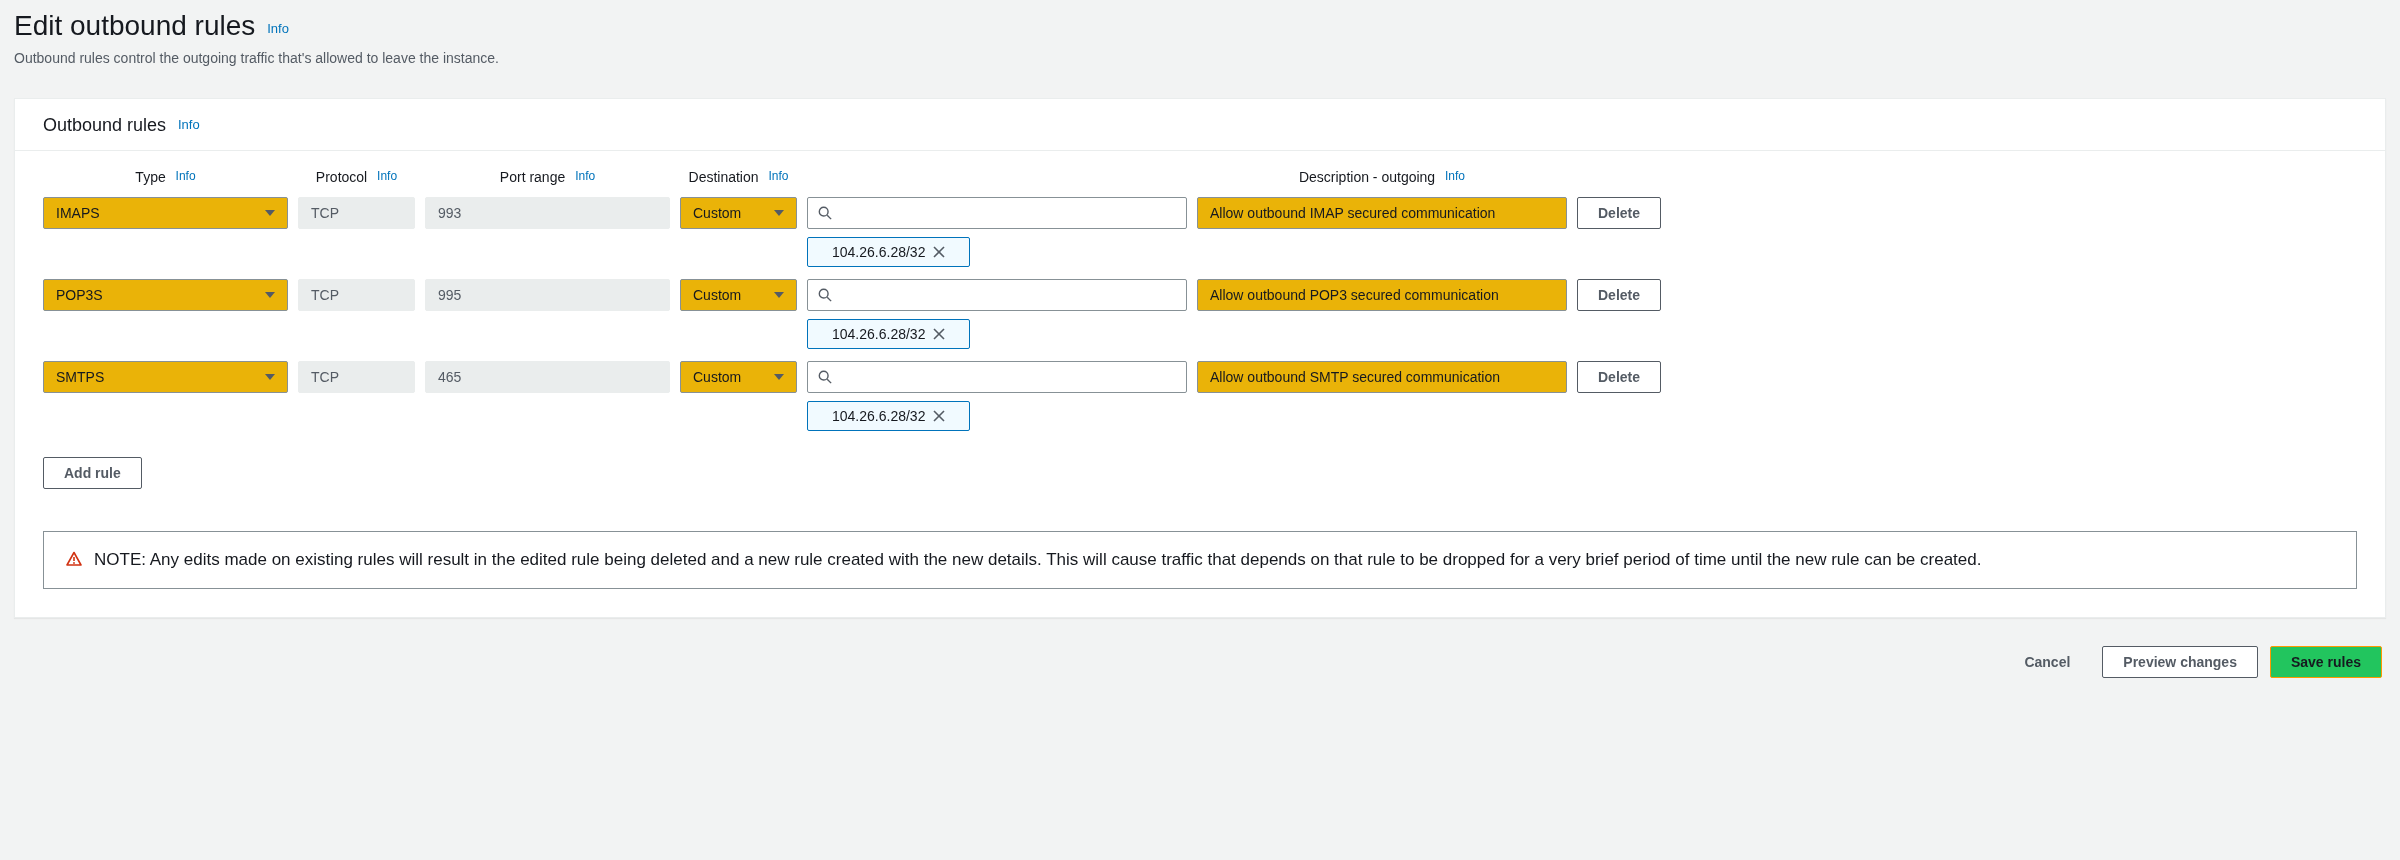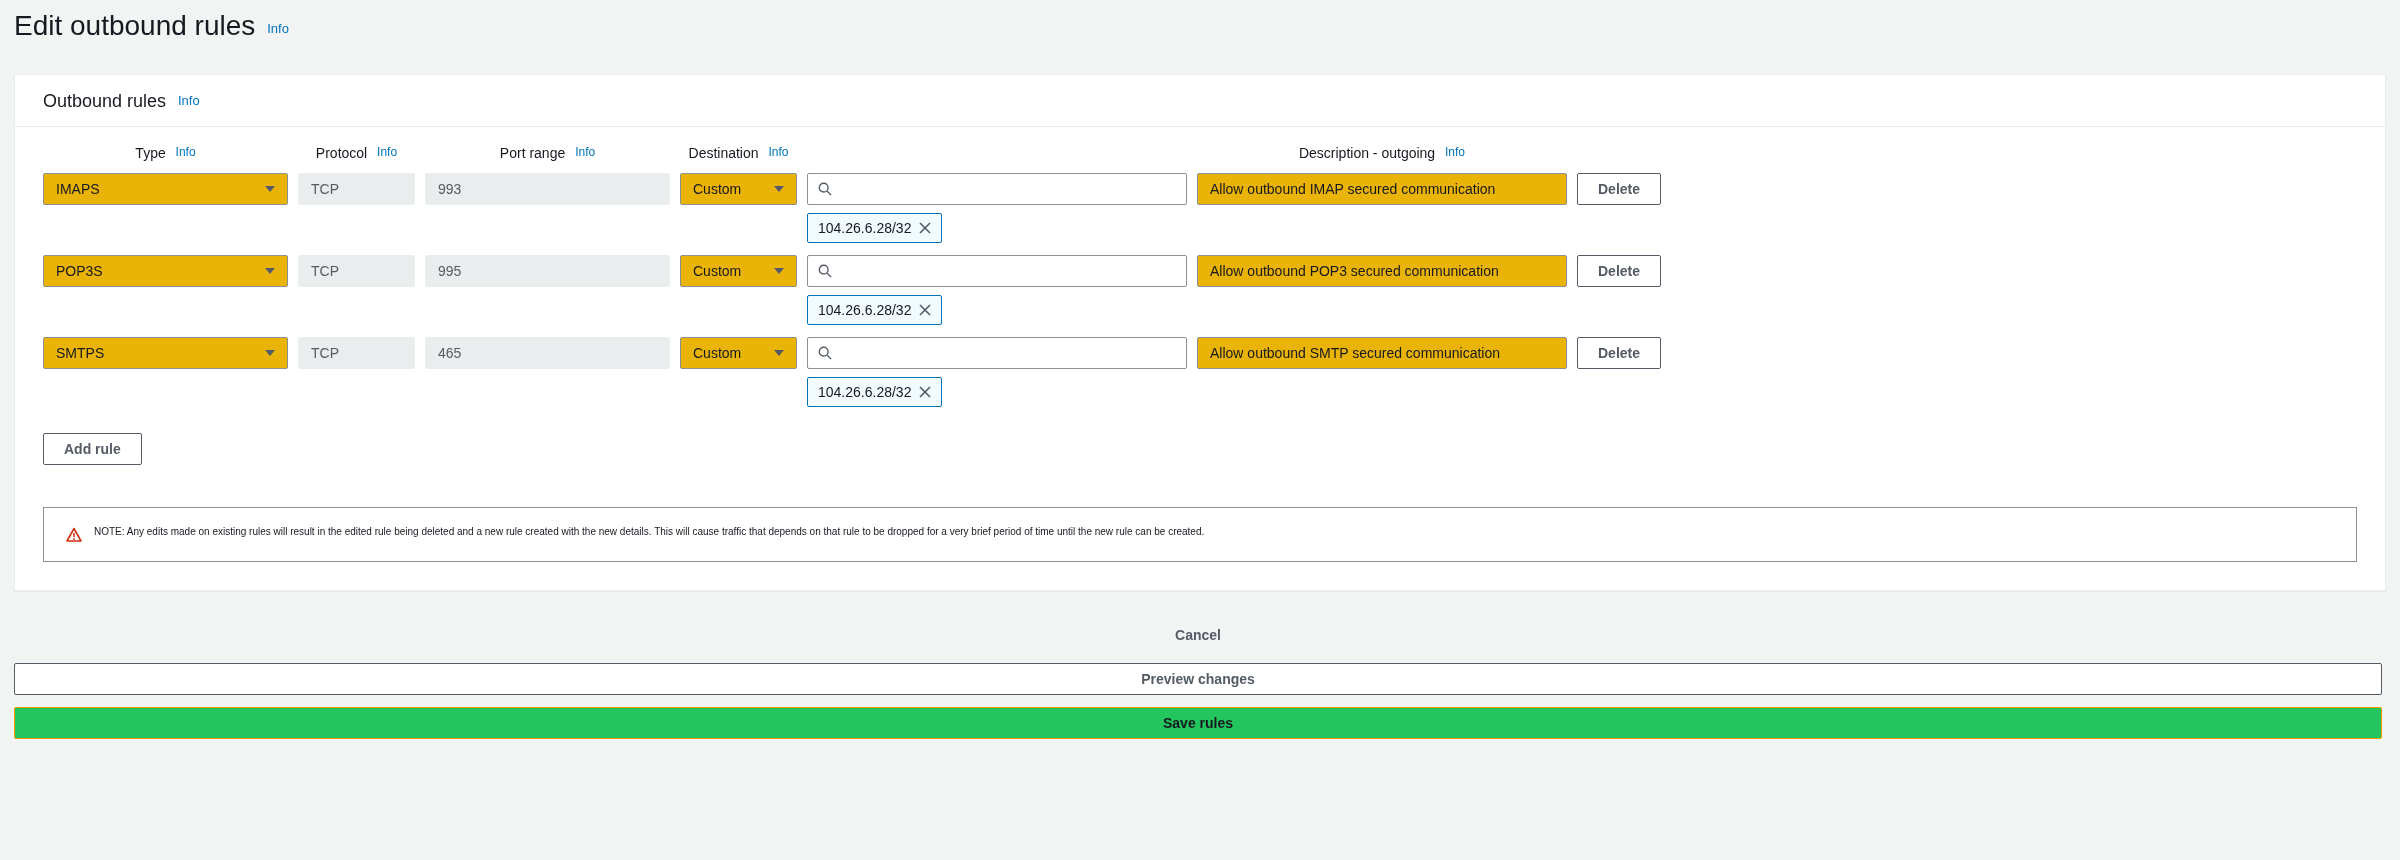--- a/index.html
+++ b/index.html
@@ -126,21 +126,21 @@
     margin-top: 8px;
   }
   .tag {
     display: inline-flex;
     align-items: center;
     gap: 8px;
     background: #f1faff;
     border: 1px solid #0073bb;
     border-radius: 2px;
     height: 30px;
-    padding: 0 10px;
+    padding: 0 24px;
     font-size: 14px;
     color: #16191f;
   }
   .tag .x {
     cursor: pointer;
     color: #545b64;
     display: inline-flex;
   }
 
   .btn {
@@ -168,43 +168,43 @@
     color: #545b64;
   }
 
   .alert {
     border: 1px solid #879196;
     padding: 18px 22px;
     margin-top: 42px;
     display: flex;
     align-items: flex-start;
     gap: 12px;
-    font-size: 10px;
+    font-size: 17px;
     color: #16191f;
   }
   .alert svg { flex-shrink: 0; margin-top: 1px; }
 
   .footer {
     display: flex;
     justify-content: flex-end;
     gap: 12px;
     margin-top: 28px;
     padding-right: 4px;
-    flex-direction: column;
   }
   .add-rule-wrap { margin-top: 20px; }
 </style>
 </head>
 <body>
 
 <div class="page">
 
   <div class="page-header">
     <h1>Edit outbound rules</h1>
     <span class="info-link">Info</span>
+    <p class="page-subtitle">Outbound rules control the outgoing traffic that's allowed to leave the instance.</p>
   </div>
 
   <div class="panel">
     <div class="panel-header">
       <h2>Outbound rules</h2>
       <span class="info-link">Info</span>
     </div>
 
     <div class="panel-body">
 

